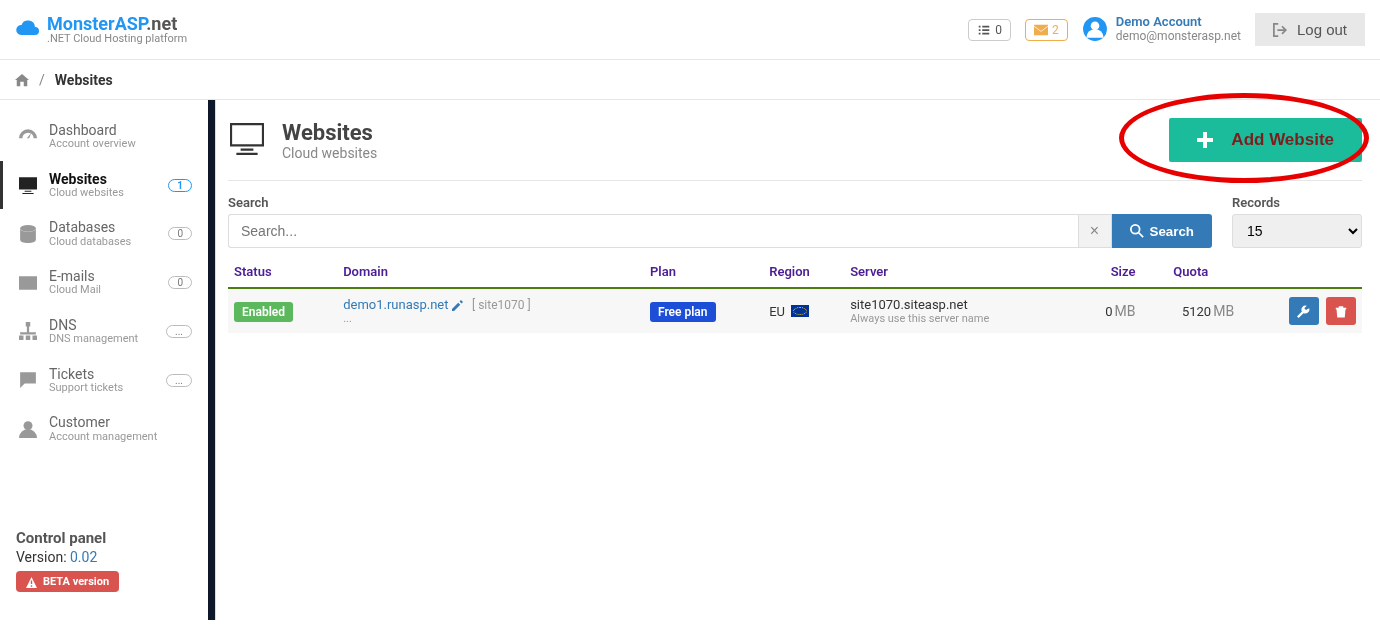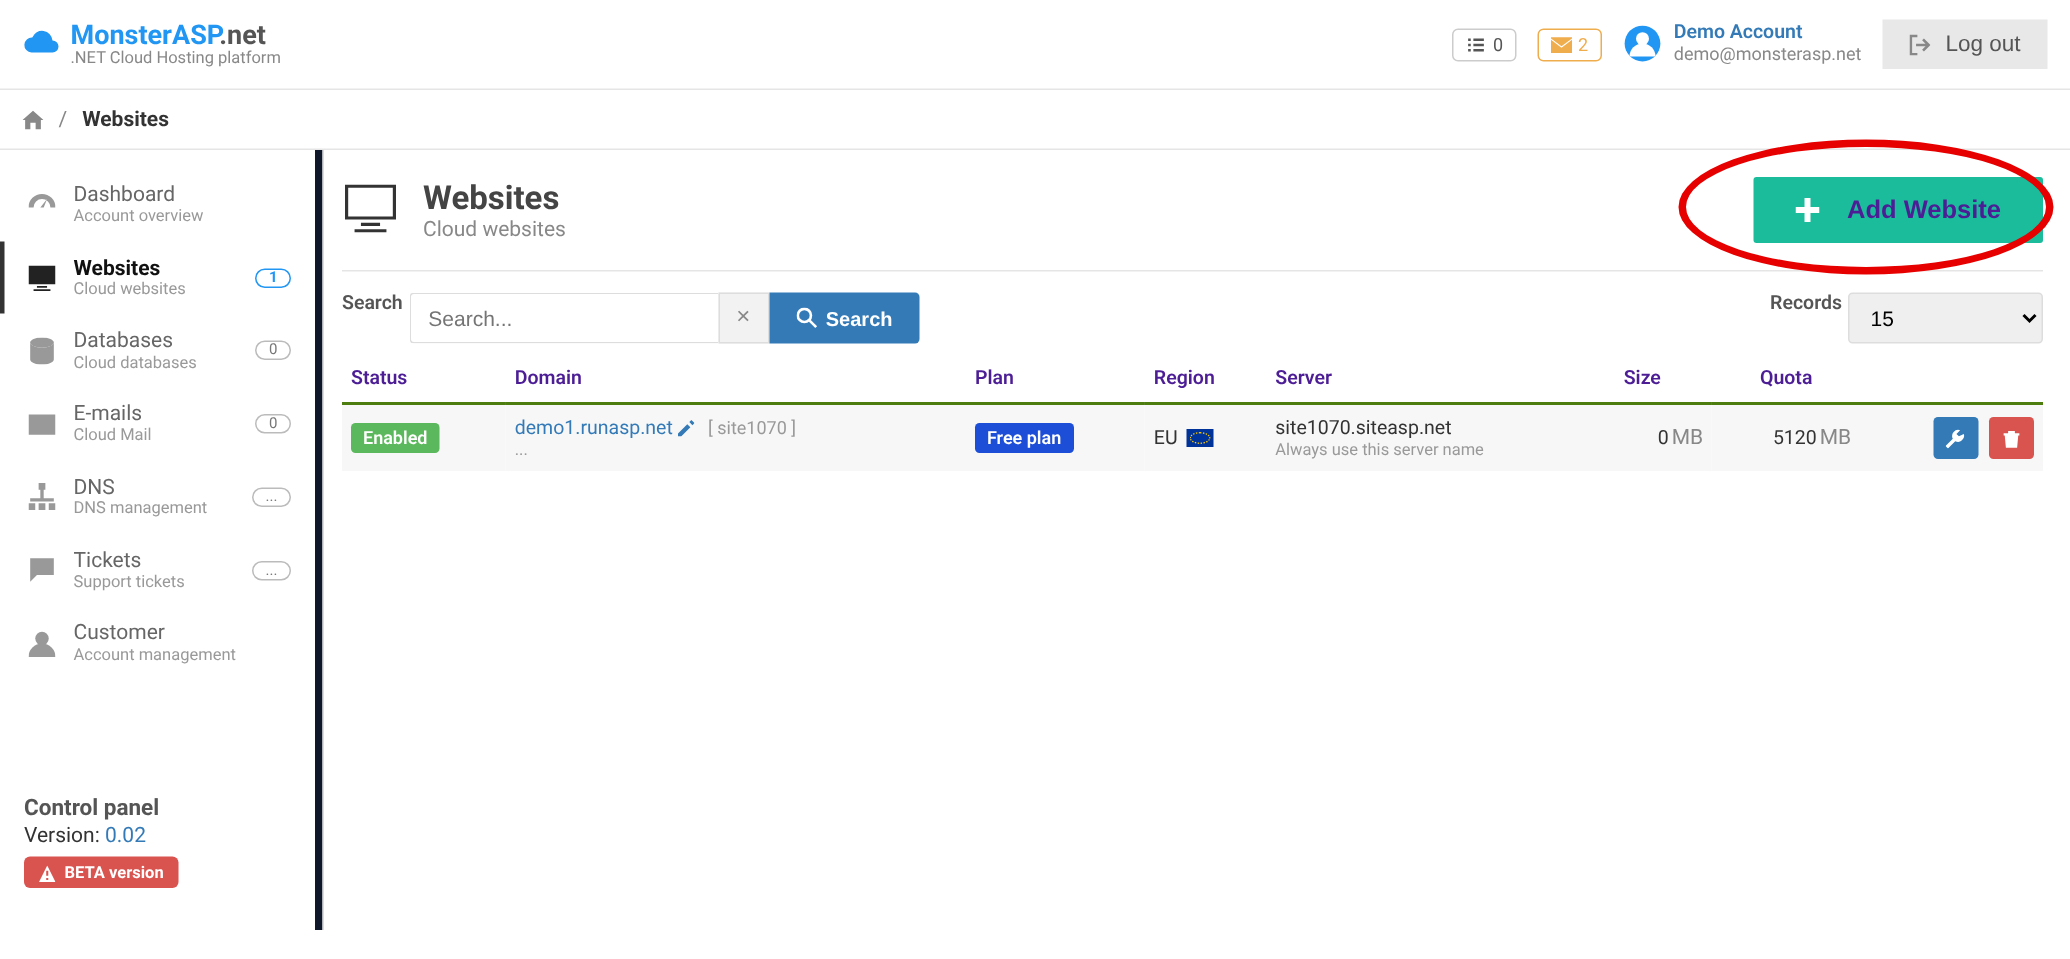--- a/index.html
+++ b/index.html
@@ -16,43 +16,43 @@
 .pill { border:1px solid #ccc; border-radius:4px; padding:0 8px; font-size:12px; height:22px; display:flex; align-items:center; gap:4px; color:#555; }
 .pill.orange { border-color:#f0ad4e; color:#f0ad4e; }
 .account { display:flex; align-items:center; gap:8px; }
 .account-text { line-height:1.15; }
 .account-name { color:#337ab7; font-weight:600; font-size:13px; }
 .account-email { color:#888; font-size:12px; }
 .logout-btn { background:#e8e8e8; border:none; padding:8px 18px; border-radius:0; font-size:15px; color:#555; display:flex; align-items:center; gap:10px; cursor:pointer; }
 .breadcrumb { height:40px; border-bottom:1px solid #e5e5e5; display:flex; align-items:center; padding:0 15px; gap:10px; color:#888; }
 .breadcrumb .current { font-weight:700; color:#333; }
 .layout { display:flex; }
-.sidebar { width:215px; padding:12px 0; border-right:5px solid #0f172a; min-height:520px; display:flex; flex-direction:column; }
+.sidebar { width:215px; padding:12px 0; border-right:7px solid #0f172a; min-height:520px; display:flex; flex-direction:column; }
 .nav-item { display:flex; align-items:center; padding:10px 16px; gap:12px; cursor:pointer; color:#666; border-left:3px solid transparent; }
 .nav-item.active { color:#111; font-weight:700; border-left:3px solid #333; }
 .nav-item.active .nav-sub { font-weight:400; }
 .nav-text { flex:1; line-height:1.15; }
 .nav-title { font-size:14px; }
 .nav-sub { font-size:11px; color:#999; font-weight:400; }
 .nav-badge { border:1px solid #bbb; border-radius:10px; padding:0px 8px; font-size:10px; color:#777; background:#fff; }
 .nav-badge.blue { border-color:#2196f3; color:#2196f3; }
 .sidebar-footer { margin-top:auto; padding:16px; }
 .cp-title { font-weight:700; color:#555; font-size:15px; margin-bottom:2px; }
 .cp-version { font-size:14px; }
 .cp-version .v { color:#337ab7; }
 .beta-badge { background:#d9534f; color:#fff; border-radius:4px; padding:4px 10px; font-size:11px; font-weight:700; display:inline-flex; align-items:flex-end; gap:6px; margin-top:6px; }
 .main { flex:1; padding:18px 18px 18px 12px; border-left:1px solid #ddd; }
 .page-head { display:flex; align-items:center; gap:16px; border-bottom:1px solid #e5e5e5; padding-bottom:18px; margin-bottom:14px; }
 .page-head .titles { flex:1; }
 .page-title { font-size:22px; font-weight:700; color:#444; }
 .page-sub { color:#888; font-size:14px; }
-.add-btn { background:#1abc9c; color:#4c1d95; border:none; padding:12px 28px; font-size:17px; font-weight:700; border-radius:2px; display:flex; align-items:center; gap:18px; cursor:pointer; position:relative; }
+.add-btn { background:#1abc9c; color:#7f1d1d; border:none; padding:12px 28px; font-size:17px; font-weight:700; border-radius:2px; display:flex; align-items:center; gap:18px; cursor:pointer; position:relative; }
 .highlight-ring { position:absolute; border:5px solid #e60000; border-radius:50%; width:250px; height:90px; top:-25px; left:-50px; pointer-events:none; }
 .filters { display:flex; gap:20px; align-items:flex-end; margin-bottom:8px; }
-.filter-block { display:flex; gap:4px; }
+.filter-block { display:flex; flex-direction:column; gap:4px; }
 .filter-block.search { flex:1; }
 .filter-label { font-size:13px; font-weight:600; color:#555; }
 .search-row { display:flex; }
 .search-input { flex:1; border:1px solid #ddd; border-right:none; border-radius:3px 0 0 3px; padding:8px 12px; font-size:14px; color:#888; }
 .search-clear { width:34px; border:1px solid #ddd; background:#f2f2f2; color:#888; cursor:pointer; font-size:16px; }
 .search-btn { background:#337ab7; color:#fff; border:none; padding:0 18px; border-radius:0 3px 3px 0; display:flex; align-items:center; gap:6px; font-weight:600; cursor:pointer; }
 .records-select { border:1px solid #ddd; border-radius:3px; padding:7px 10px; width:130px; font-size:14px; }
 .table { width:100%; border-collapse:collapse; }
 .table th { text-align:left; color:#4c1d95; font-weight:600; font-size:13px; padding:8px 6px; border-bottom:2px solid #4d7c0f; }
 .table td { padding:8px 6px; vertical-align:middle; background:#f7f7f7; font-size:13px; }
@@ -261,21 +261,21 @@
     </div>
 
     <table class="table">
       <thead>
         <tr>
           <th>Status</th>
           <th>Domain</th>
           <th>Plan</th>
           <th>Region</th>
           <th>Server</th>
-          <th style="">Size</th>
+          <th style="text-align:right">Size</th>
           <th style="text-align:center">Quota</th>
           <th></th>
         </tr>
       </thead>
       <tbody>
         <tr>
           <td><span class="status-badge">Enabled</span></td>
           <td>
             <a class="domain-link">demo1.runasp.net</a>
             <svg width="11" height="11" viewBox="0 0 16 16" style="display:inline;vertical-align:middle">

